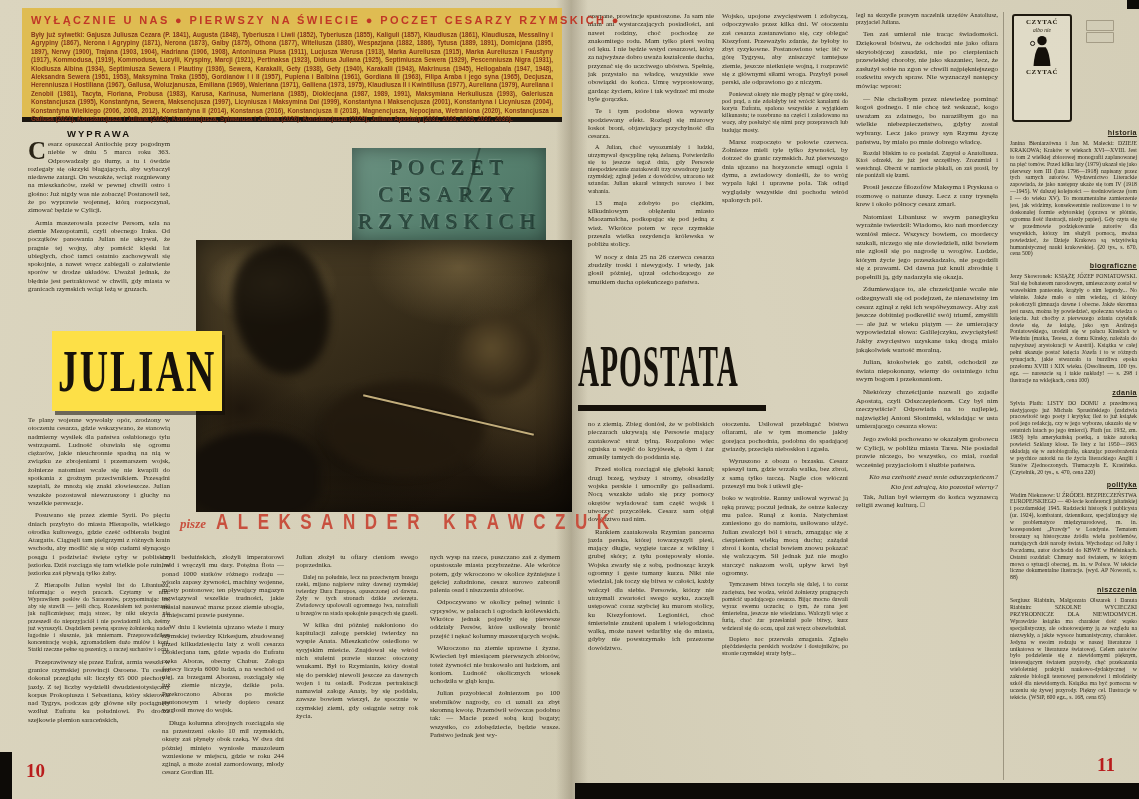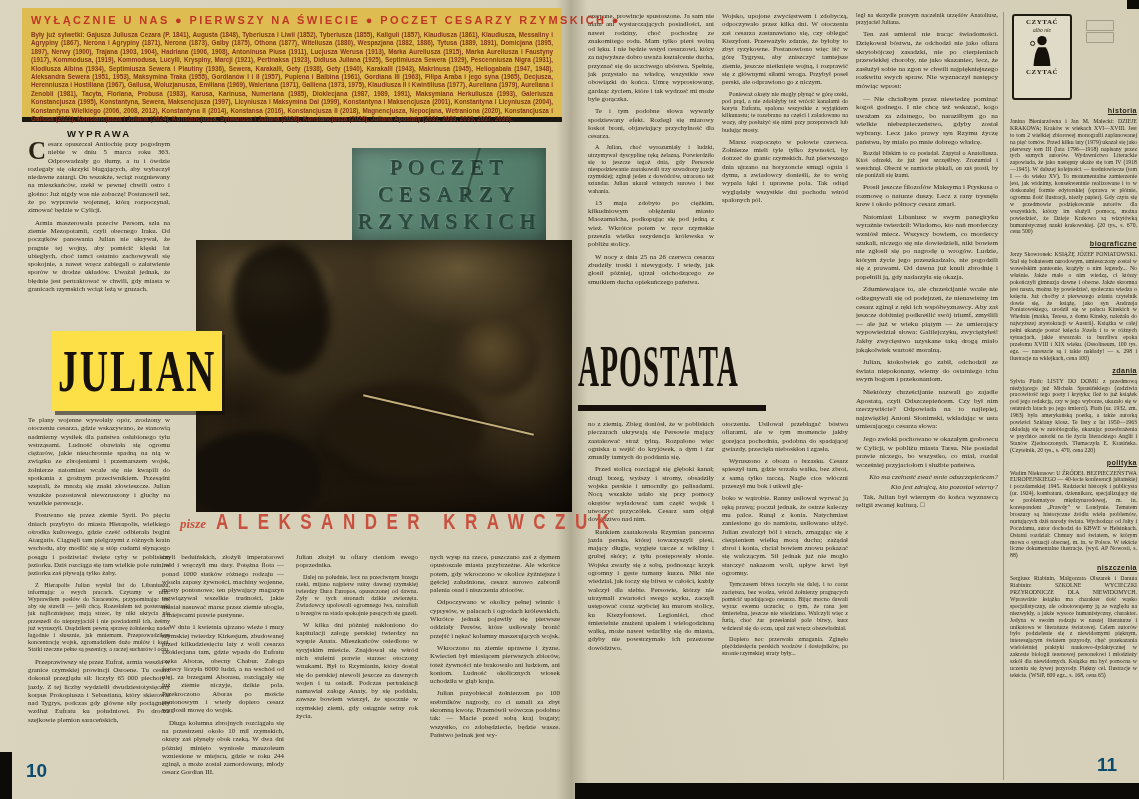--- a/index.html
+++ b/index.html
@@ -82,32 +82,32 @@
 
   .byline{position:absolute;left:180px;top:513px;width:390px;z-index:2;white-space:nowrap;}
   .byline .pisze{font-style:italic;font-weight:bold;color:#c8503e;font-size:13px;margin-right:10px;}
   .byline .name{font-family:"Liberation Sans",sans-serif;font-weight:bold;color:#c8503e;font-size:17px;
                 letter-spacing:9.5px;display:inline-block;transform:scaleY(1.25);}
 
   
   .sidebar-rule{position:absolute;left:1003px;top:12px;width:1px;height:768px;background:rgba(45,36,20,.35);}
   .sidebar{position:absolute;left:1010px;top:12px;width:127px;height:768px;overflow:hidden;
            font-size:5.8px;line-height:6.9px;text-align:justify;color:#2a2416;}
-  .logo-box{width:60px;height:86px;border:2px solid #1f1a10;border-radius:3px;box-sizing:border-box;
+  .logo-box{width:60px;height:108px;border:2px solid #1f1a10;border-radius:3px;box-sizing:border-box;
             padding:3px 2px;margin:2px 0 8px 2px;background:rgba(238,233,217,.45);text-align:center;}
   .logo-w{font-weight:bold;font-size:7px;letter-spacing:.5px;}
   .logo-m{font-style:italic;font-size:5.5px;margin:1px 0;}
   .sb-heading{font-family:"Liberation Sans",sans-serif;font-weight:bold;font-size:7.2px;text-align:right;
               text-decoration:underline;margin:6px 0 3px;letter-spacing:.4px;}
   .sb-text{margin:0;}
   .stamp{position:absolute;border:1px solid rgba(125,117,94,.55);background:rgba(205,200,180,.25);
          width:26px;height:9px;border-radius:1px;}
   .s1{left:1086px;top:20px;} .s2{left:1086px;top:32px;}
 
-  .pageno{position:absolute;font-family:Liberation Sans, sans-serif;font-weight:bold;font-size:19px;color:#0c4a6e;}
+  .pageno{position:absolute;font-family:Liberation Serif, serif;font-weight:bold;font-size:19px;color:#b91c1c;}
   .p10{left:26px;top:760px;} .p11{left:1097px;top:754px;z-index:4;}
 
   .bar-bottom-right{position:absolute;left:575px;top:783px;width:564px;height:16px;background:#0d0b07;}
   .bar-corner-left{position:absolute;left:0;top:752px;width:12px;height:47px;background:#0d0b07;}
   .bar-corner-top{position:absolute;left:1127px;top:0;width:12px;height:9px;background:#0d0b07;}
 </style>
 </head>
 <body>
 
 <div class="sheet">

